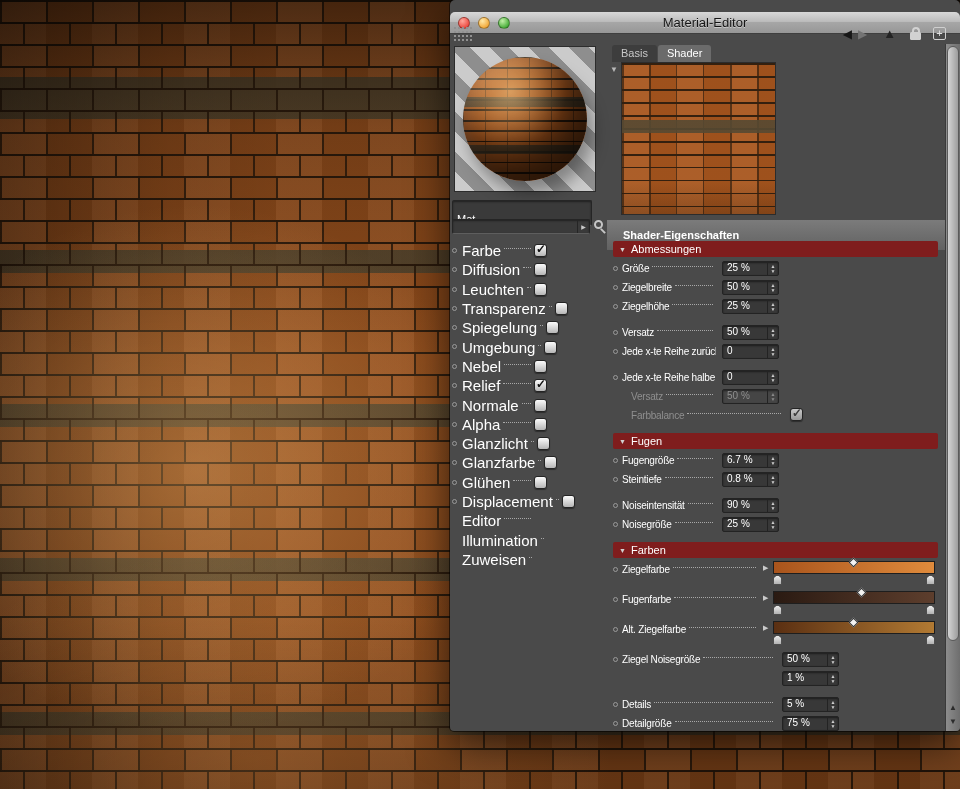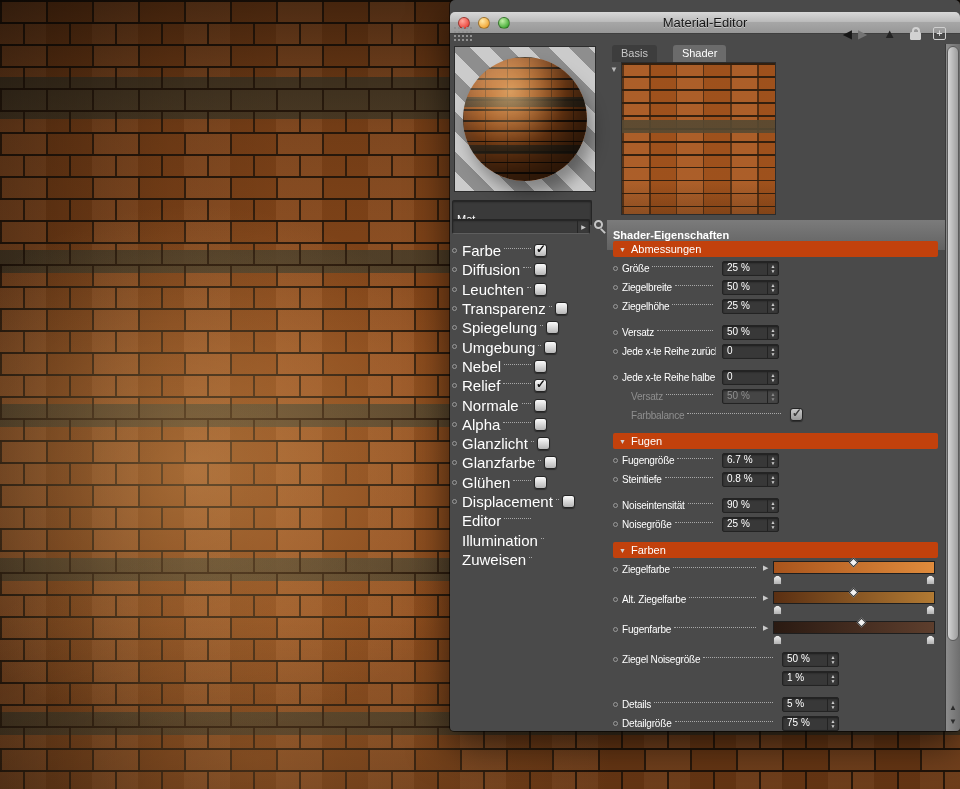--- a/index.html
+++ b/index.html
@@ -84,37 +84,37 @@
   .cbox{width:13px;height:13px;border-radius:3px;border:1px solid #242424;flex:none;position:relative;
         background:linear-gradient(#fbfbfb,#b6b6b6);box-shadow:0 1px 1px rgba(0,0,0,0.4)}
   .cbox.on::after{content:"✓";position:absolute;left:1px;top:-3px;font-size:12px;font-weight:bold;color:#101010}
   .cbox.dim{background:linear-gradient(#c9c9c9,#979797)}
   .cbox.dim.on::after{color:#3c3c3c}
   .cspace{width:13px;flex:none}
 
   
   .rightcol{position:absolute;left:157px;top:44px;width:338px;bottom:0}
   .tabs{position:absolute;left:5px;top:1px;height:16px;display:flex}
-  .tab{font-size:11px;padding:2px 9px 15px;border-radius:3px 3px 0 0;margin-right:16px}
+  .tab{font-size:11px;padding:2px 9px 15px;border-radius:3px 3px 0 0;margin-right:1px}
   .tab.inactive{background:#3d3d3d;color:#c8c8c8}
   .tab.active{background:#6b6b6b;color:#fff}
   .texpand{position:absolute;left:3px;top:21px;color:#b8b8b8;font-size:8px}
   .texture{position:absolute;left:14px;top:18px;width:155px;height:153px;border:1px solid #2c2c2c;
         background-color:#a8561e;
         background-image:
           linear-gradient(180deg,rgba(0,0,0,0) 0 120px,rgba(40,25,10,0.25) 153px),
           linear-gradient(180deg,transparent 0 57px,rgba(86,73,50,0.9) 57px 70px,transparent 70px),
           repeating-linear-gradient(180deg,#34200f 0 1.5px,transparent 1.5px 13px),
           repeating-linear-gradient(90deg,rgba(52,32,15,0.7) 0 1.5px,transparent 1.5px 27px),
           repeating-linear-gradient(90deg,rgba(255,255,255,0.05) 0 27px,rgba(0,0,0,0.06) 27px 54px)}
   .propsbar{position:absolute;left:0;top:176px;right:0;height:30px;display:flex;align-items:center;
-        background:linear-gradient(#7b7b7b,#626262);color:#fff;font-weight:bold;font-size:11px;padding-left:6px}
+        background:linear-gradient(#7b7b7b,#626262);color:#fff;font-weight:bold;font-size:11px;padding-left:16px}
   .groups{position:absolute;left:6px;top:197px;width:325px}
   .sec{margin-bottom:8px}
-  .sechead{height:16px;background:#c2410c;border-radius:2px;display:flex;align-items:center;
+  .sechead{height:16px;background:#7f1d1d;border-radius:2px;display:flex;align-items:center;
         color:#fff;font-size:11px;margin-bottom:2px}
   .sechead .tri{font-size:7px;color:#d2d2d2;margin:0 5px 0 6px}
   .gap{height:7px}
   .prow{position:relative;height:19px}
   .prow.grad{height:30px}
   .prow .lw{position:absolute;left:0;top:0;height:19px;display:flex;align-items:center;overflow:hidden}
   .prow.indent .lw{left:18px}
   .prow .bul{width:5px;height:5px;border:1px solid #9a9a9a;border-radius:50%;flex:none;margin-right:4px}
   .prow .lab{font-size:10px;color:#fff;white-space:nowrap;letter-spacing:-0.2px}
   .prow .lab.dim{color:#8f8f8f}
@@ -491,39 +491,39 @@
               <span class="gtri">▶</span>
               <div class="gbar" style="background: linear-gradient(90deg, rgb(169, 84, 28), rgb(224, 139, 60));">
                 <span class="knot" style="left: calc(50% - 4px);"></span>
               </div>
               <span class="gstop" style="left: 160px;"></span>
               <span class="gstop" style="left: 313px;"></span>
             </div>
             <div class="prow grad">
               <span class="lw" style="width: 146px;">
                 <span class="bul"></span>
+                <span class="lab">Fugenfarbe</span>
+                <span class="dots"></span>
+              </span>
+              <span class="gtri">▶</span>
+              <div class="gbar" style="background: linear-gradient(90deg, rgb(42, 26, 18), rgb(93, 62, 45));">
+                <span class="knot" style="left: calc(55% - 4px);"></span>
+              </div>
+              <span class="gstop" style="left: 160px;"></span>
+              <span class="gstop" style="left: 313px;"></span>
+            </div>
+            <div class="prow grad">
+              <span class="lw" style="width: 146px;">
+                <span class="bul"></span>
                 <span class="lab">Alt. Ziegelfarbe</span>
                 <span class="dots"></span>
               </span>
               <span class="gtri">▶</span>
               <div class="gbar" style="background: linear-gradient(90deg, rgb(90, 47, 18), rgb(178, 122, 51));">
                 <span class="knot" style="left: calc(50% - 4px);"></span>
-              </div>
-              <span class="gstop" style="left: 160px;"></span>
-              <span class="gstop" style="left: 313px;"></span>
-            </div>
-            <div class="prow grad">
-              <span class="lw" style="width: 146px;">
-                <span class="bul"></span>
-                <span class="lab">Fugenfarbe</span>
-                <span class="dots"></span>
-              </span>
-              <span class="gtri">▶</span>
-              <div class="gbar" style="background: linear-gradient(90deg, rgb(42, 26, 18), rgb(93, 62, 45));">
-                <span class="knot" style="left: calc(55% - 4px);"></span>
               </div>
               <span class="gstop" style="left: 160px;"></span>
               <span class="gstop" style="left: 313px;"></span>
             </div>
             <div class="prow">
               <span class="lw" style="width: 163px;">
                 <span class="bul"></span>
                 <span class="lab">Ziegel Noisegröße</span>
                 <span class="dots"></span>
               </span>

